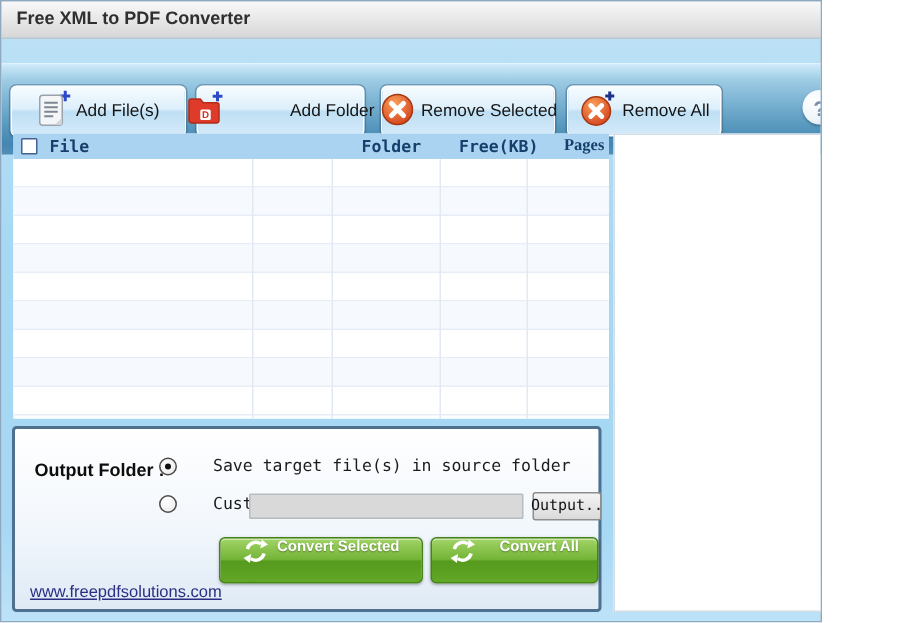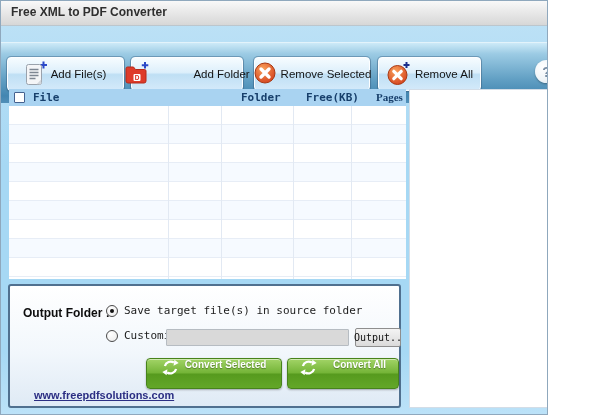--- a/index.html
+++ b/index.html
@@ -57,41 +57,41 @@
   .t-row{ height:19px; border-bottom:1px solid #e7edf6; background:#fff; }
   .t-row:nth-child(even){ background:#f6faff; }
   .vline{ position:absolute; top:17px; bottom:0; width:1px; background:#e2e9f3; }
   
   .preview{ position:absolute; left:408px; top:88px; width:185px; height:319px; background:#fff;
             border:1px solid #d3dde7; }
   
   .outpanel{ position:absolute; left:7px; top:283px; width:393px; height:124px; border-radius:3px;
              border:2px solid #50708f; background:linear-gradient(180deg,#ffffff 0%,#f2f7fc 55%,#dfeaf5 100%); }
   .out-label{ position:absolute; left:13px; top:20px; font-size:12px; font-weight:bold; color:#0d0d0d; }
-  .radio-row{ position:absolute; display:flex; align-items:center; gap:6px; cursor:pointer; }
+  .radio-row{ position:absolute; display:flex; align-items:center; gap:24px; cursor:pointer; }
   .r1{ left:96px; top:18px; } .r2{ left:96px; top:43px; }
   .radio{ width:12px; height:12px; border-radius:50%; border:1px solid #4a4a4a;
           background:radial-gradient(circle at 35% 30%,#ffffff,#e9e9e9); position:relative; }
   .radio.checked::after{ content:""; position:absolute; left:3px; top:3px; width:4px; height:4px;
                          border-radius:50%; background:#101010; }
   .radio-label{ font-family:"DejaVu Sans Mono", monospace; font-size:11px; color:#1c1c1c; white-space:nowrap; }
   .path-input{ position:absolute; left:156px; top:43px; width:183px; height:17px;
                background:#d9d9d9; border:1px solid #b6bcc2; border-radius:1px;
                font-family:"DejaVu Sans Mono", monospace; font-size:10px; padding:0 3px; color:#333; }
   .browse{ position:absolute; left:345px; top:42px; width:46px; height:19px; cursor:pointer;
            background:linear-gradient(180deg,#f4f4f4,#dadada); border:1px solid #8e8e8e; border-radius:2px;
            font-family:"DejaVu Sans Mono", monospace; font-size:10px; color:#111;
            display:flex; align-items:center; justify-content:center; }
   .gbtn{ position:absolute; top:72px; height:31px; border-radius:4px; cursor:pointer;
          display:flex; align-items:flex-start; justify-content:center; gap:6px;
          background:linear-gradient(180deg,#a2d467 0%,#74b437 48%,#569a1e 52%,#63a728 100%);
          border:1px solid #47831b; box-shadow:inset 0 1px 0 rgba(255,255,255,.5), 0 1px 2px rgba(0,0,0,.3);
          color:#fff; font-weight:bold; font-size:10px; text-shadow:0 1px 1px rgba(0,0,0,.35); white-space:nowrap; }
   .g1{ left:136px; width:136px; } .g2{ left:277px; width:112px;gap:16px; }
-  .site-link{ position:absolute; left:24px; top:103px; font-size:11px; font-weight:bold;
+  .site-link{ position:absolute; left:10px; top:103px; font-size:11px; font-weight:normal;
               color:#2b2e83; text-decoration:underline; cursor:pointer; }
 </style>
 </head>
 <body>
 
 <div class="window">
 
   <div class="titlebar">
     <div class="title">Free XML to PDF Converter</div>
     <div class="winbtn btn-min">

